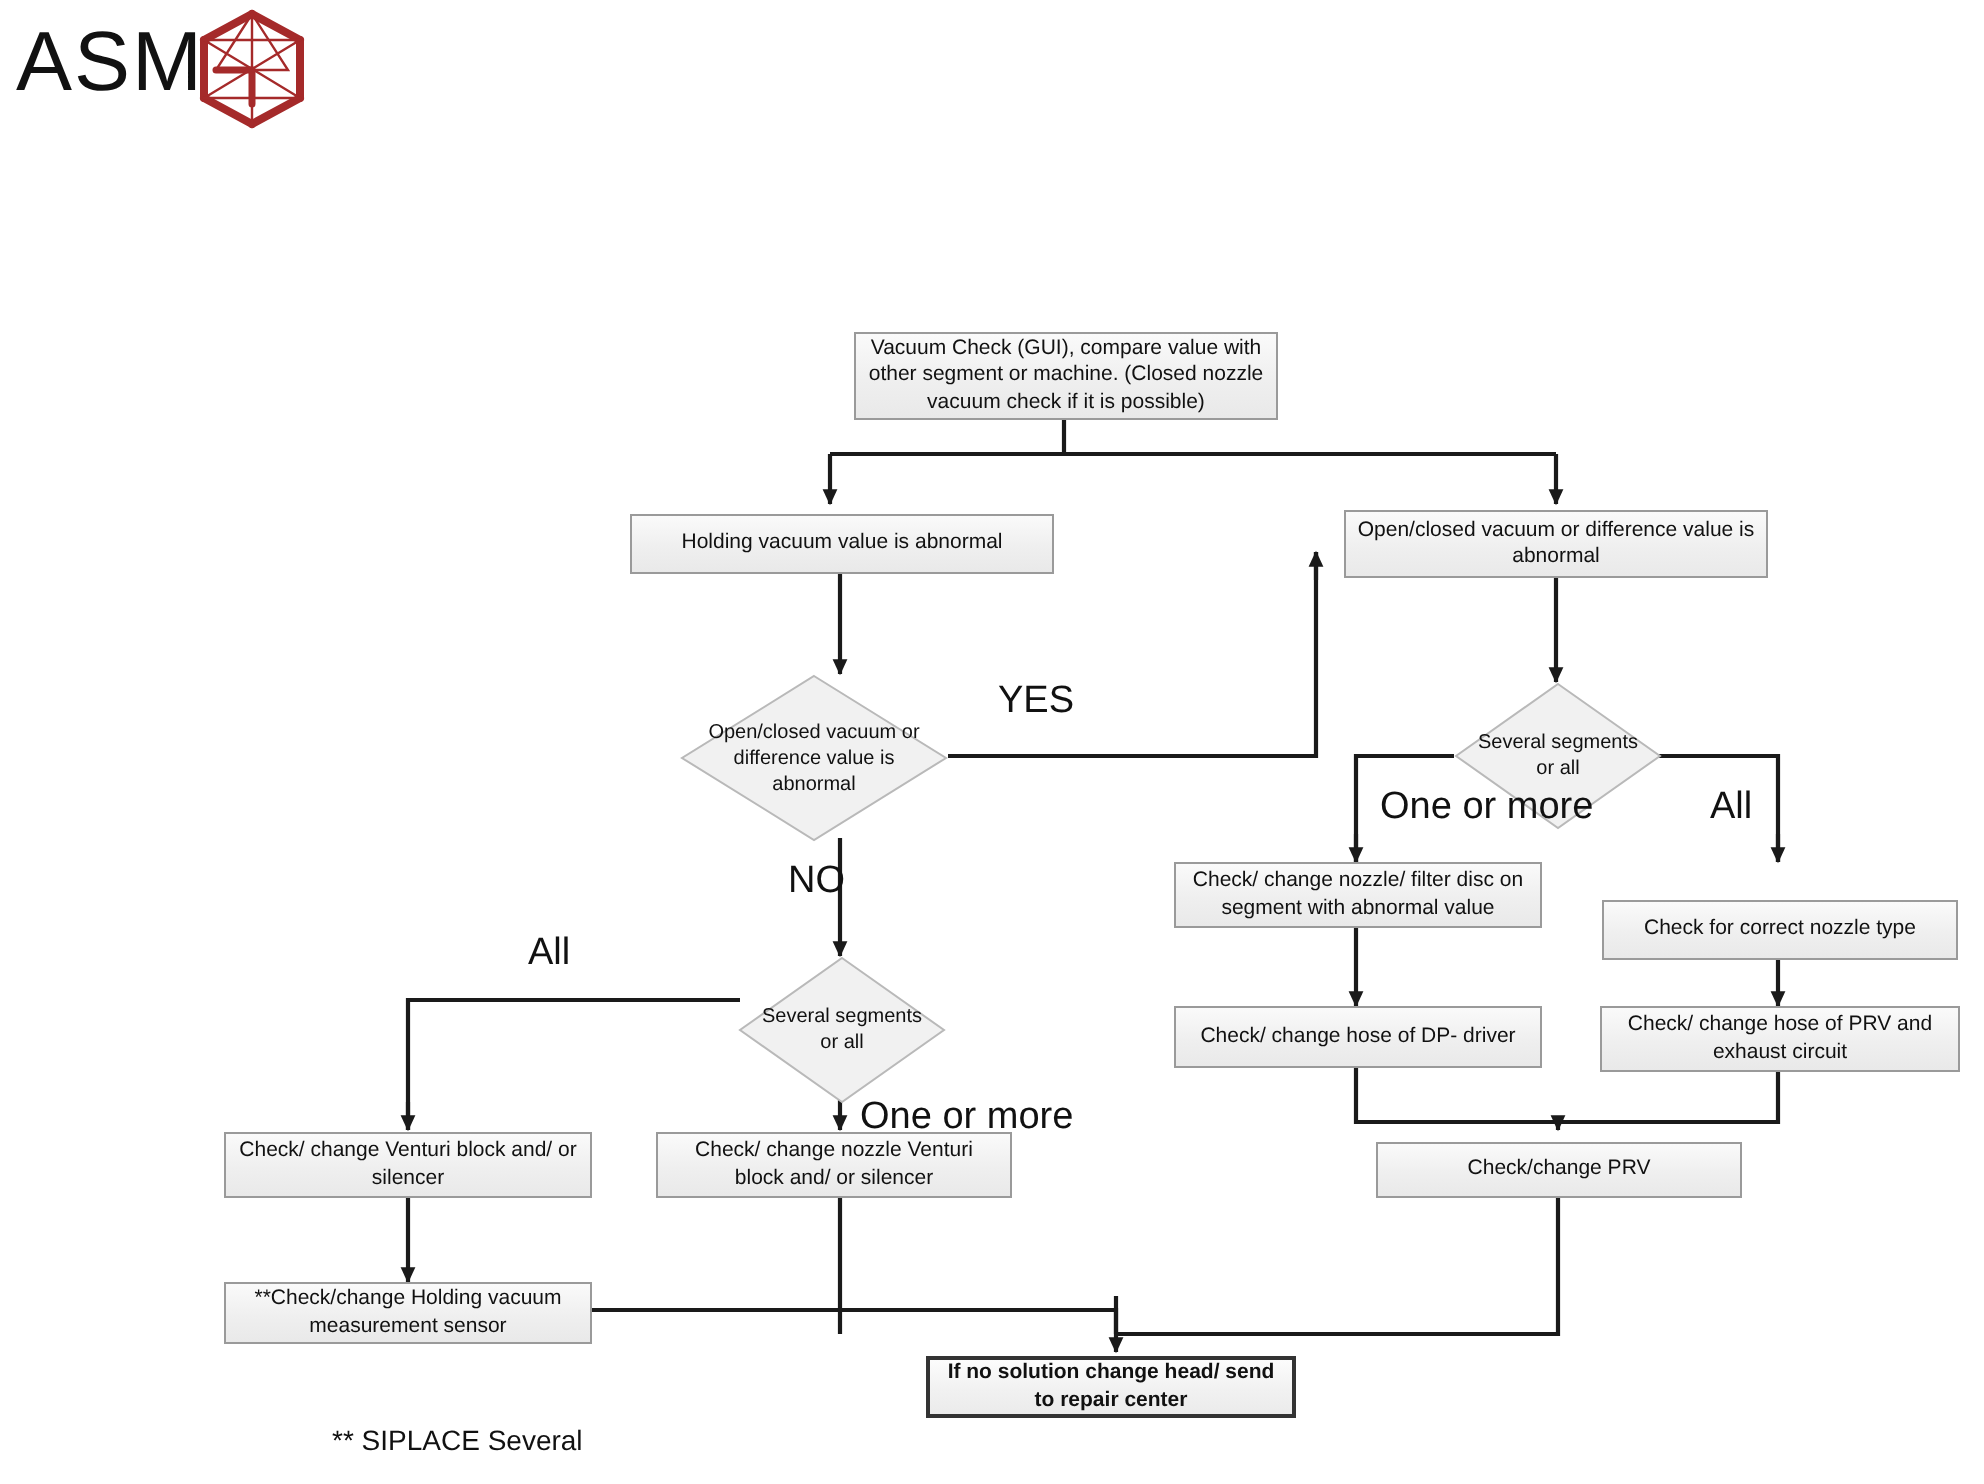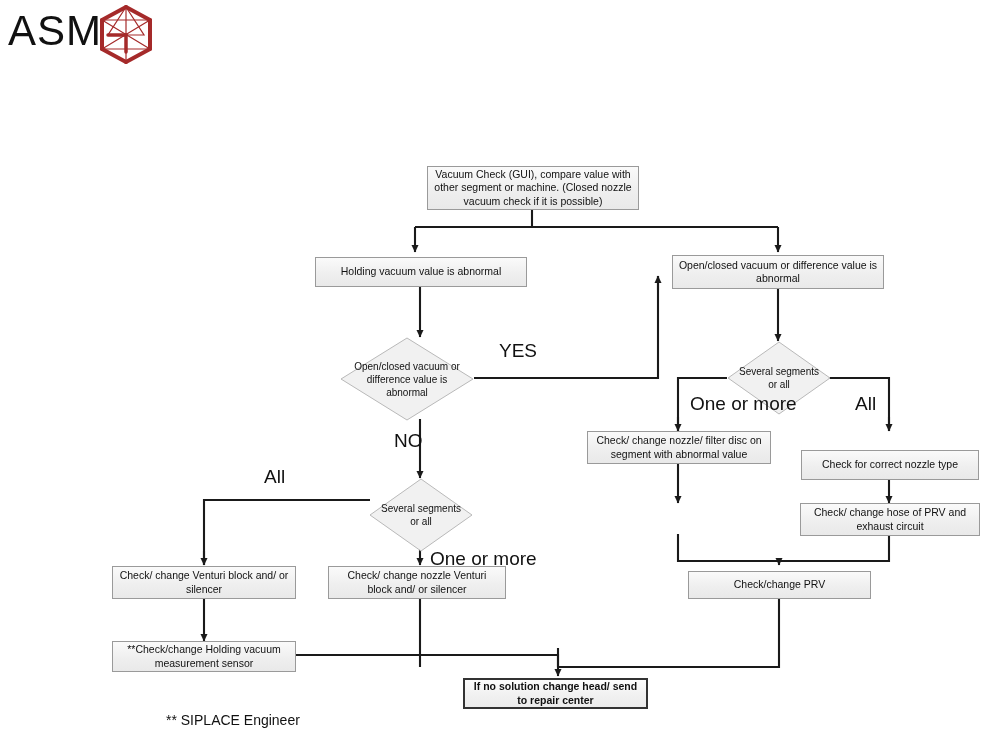--- a/index.html
+++ b/index.html
@@ -221,20 +221,23 @@
   </div>
 
   <div class="node proc" style="left:587px; top:431px; width:184px; height:33px;">
     <span>Check/ change nozzle/ filter disc on segment with abnormal value</span>
   </div>
 
   <div class="node proc" style="left:801px; top:450px; width:178px; height:30px;">
     <span>Check for correct nozzle type</span>
   </div>
 
+  <div class="node proc" style="left:587px; top:503px; width:184px; height:31px;">
+    <span>Check/ change hose of DP- driver</span>
+  </div>
 
   <div class="node proc" style="left:800px; top:503px; width:180px; height:33px;">
     <span>Check/ change hose of PRV and exhaust circuit</span>
   </div>
 
   <div class="node proc" style="left:688px; top:571px; width:183px; height:28px;">
     <span>Check/change PRV</span>
   </div>
 
   <div class="node proc" style="left:112px; top:566px; width:184px; height:33px;">
@@ -253,14 +256,14 @@
     <span>If no solution change head/ send to repair center</span>
   </div>
 
   <div class="edge-label" style="left:499px; top:342px;">YES</div>
   <div class="edge-label" style="left:394px; top:432px;">NO</div>
   <div class="edge-label" style="left:855px; top:395px;">All</div>
   <div class="edge-label" style="left:690px; top:395px;">One or more</div>
   <div class="edge-label" style="left:264px; top:468px;">All</div>
   <div class="edge-label" style="left:430px; top:550px;">One or more</div>
 
-  <div id="footnote">** SIPLACE Engineer</div>
+  <div id="footnote">** SIPLACE Several</div>
 </div>
 
 </body></html>

